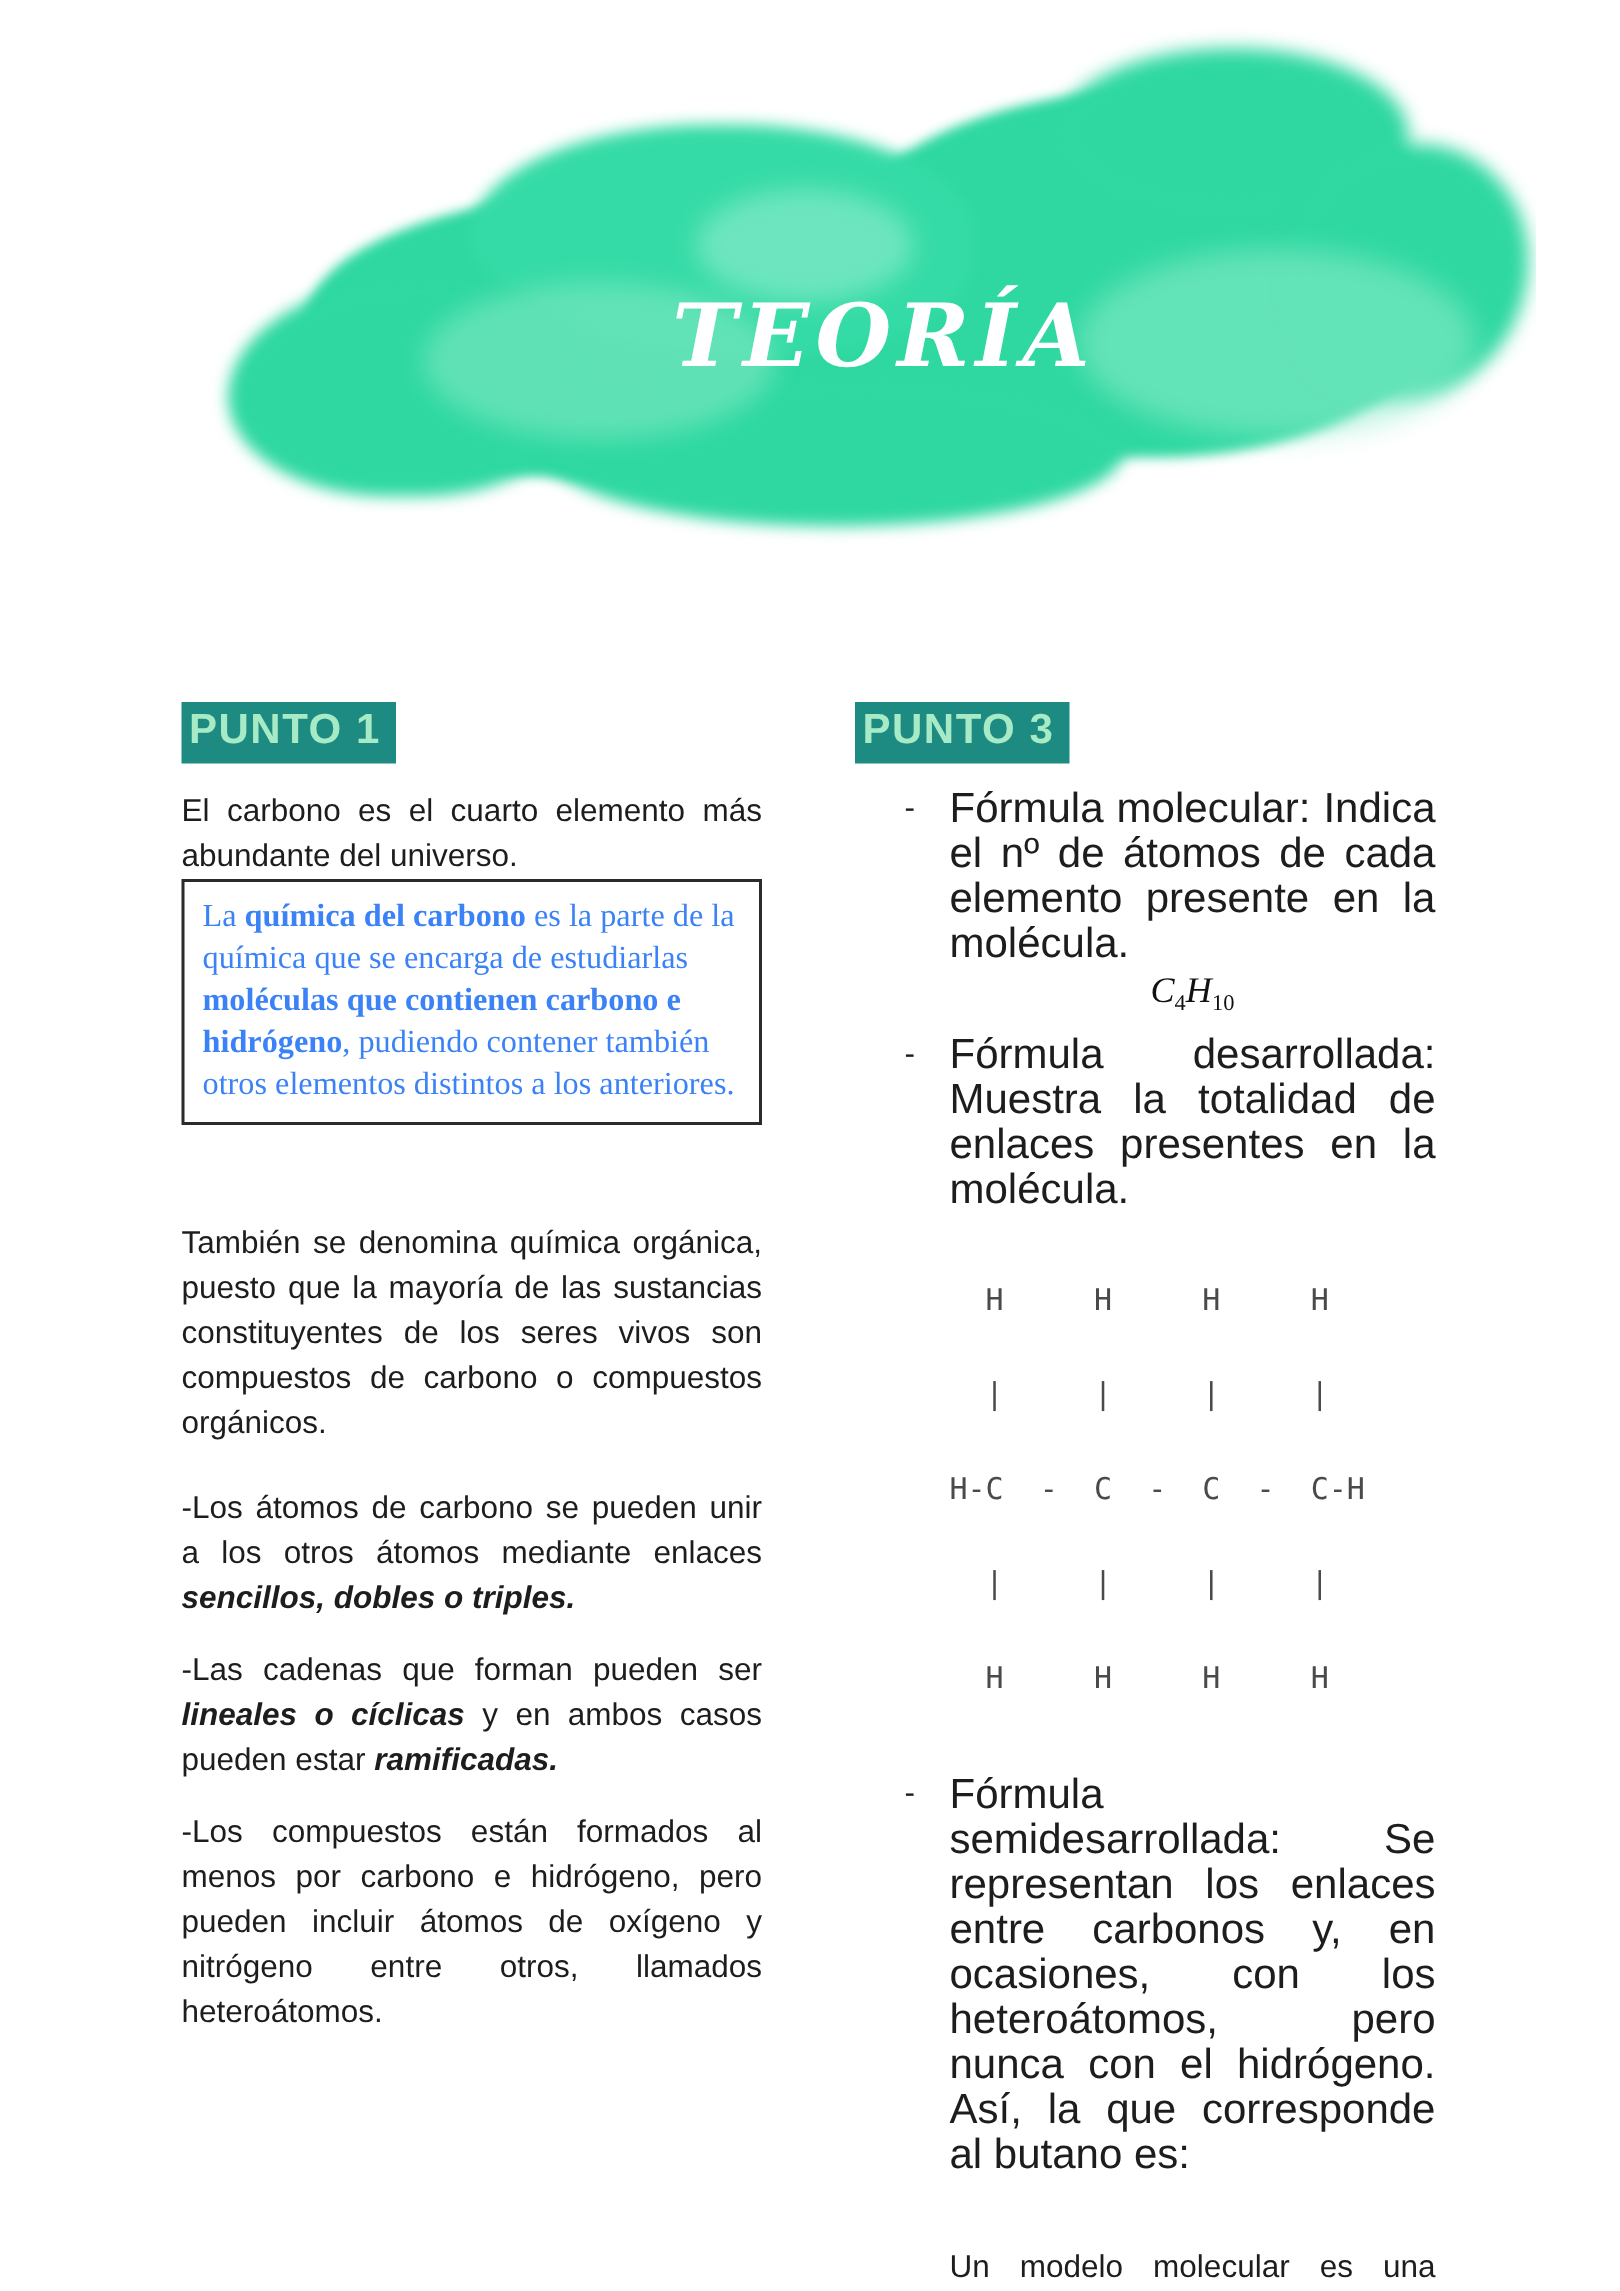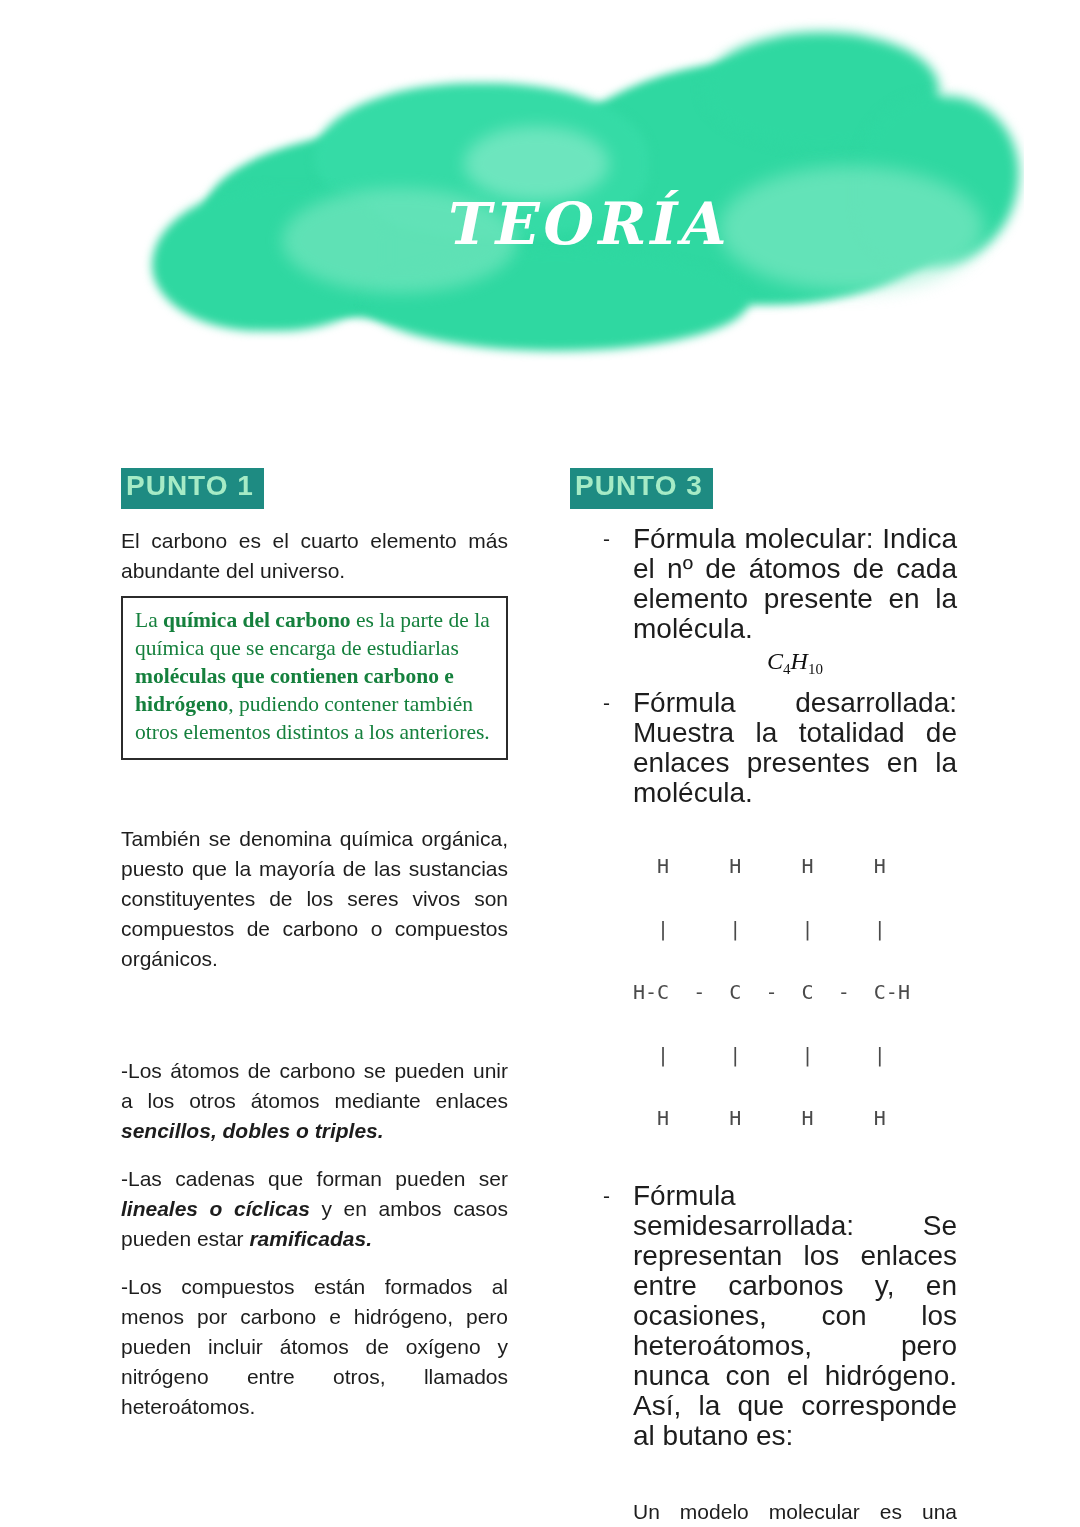--- a/index.html
+++ b/index.html
@@ -37,26 +37,26 @@
     display:inline-block; background:#1e8b82; color:#a6ebc6;
     font-size:28px; font-weight:600; letter-spacing:1px;
     padding:1px 10px 6px 5px; line-height:1.2;margin-top:40px;
   }
 
   p.body { font-size:21px; line-height:30px; text-align:justify; color:#1d1d1d; }
   .mt-sm { margin-top:17px; }
 
   
   .notebox {
-    margin-top:10px; border:2px solid #2b2b2b; padding:8px 14px 12px 12px;
+    margin-top:0; border:2px solid #2b2b2b; padding:8px 14px 12px 12px;
     font-family:"Liberation Serif", serif; font-size:21.5px; line-height:28px;
-    color:#15803d; text-align:left;
+    color:#3b82f6; text-align:left;
   }
   .p-organica   { margin-top:64px; }
-  .p-atomos     { margin-top:82px; }
+  .p-atomos     { margin-top:27px; }
   .p-cadenas    { margin-top:18px; }
   .p-compuestos { margin-top:18px; }
 
   
   .bullet-row { display:flex; margin-top:15px; }
   .bullet-row .marker { width:30px; margin-left:33px; font-size:21px; line-height:30px; flex:none; }
   .bullet-row .btext  { flex:1; font-size:28px; line-height:30px; text-align:justify; }
   .indent { margin-left:63px; }
 
   .mol-formula {

